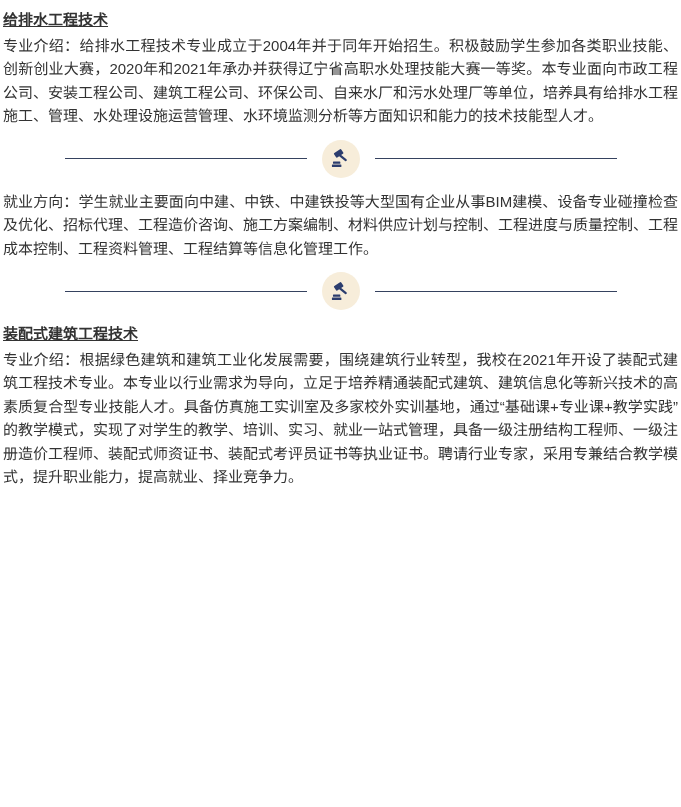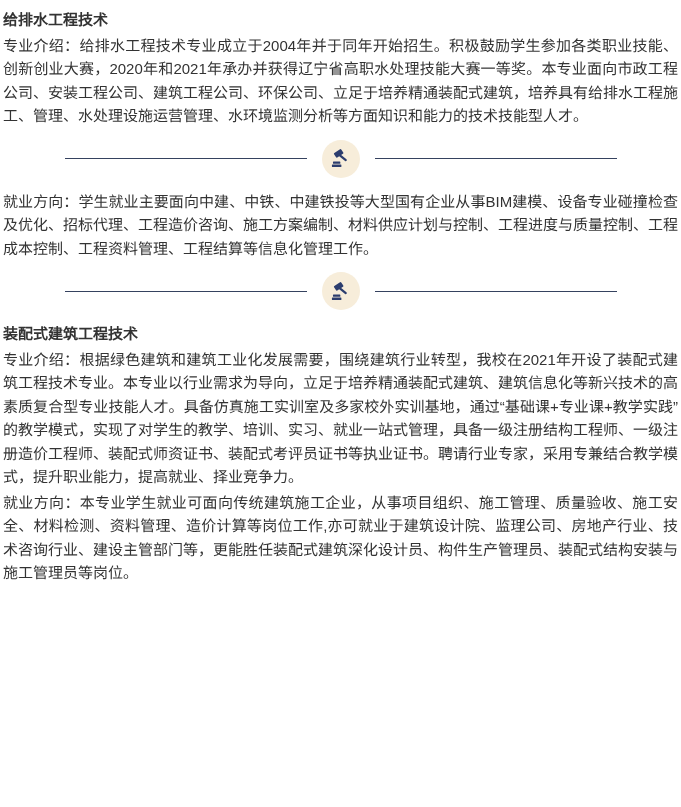--- a/index.html
+++ b/index.html
@@ -12,20 +12,21 @@
     line-height: 23.5px;
     padding: 8px 3px 6px 3px;
     box-sizing: border-box;
   }
   .section-title {
     font-size: 15px;
     line-height: 23.5px;
     font-weight: bold;
     margin: 0;
     color: #333333;
+    text-decoration: underline;
   }
   .para {
     margin: 2px 0 0 0;
     text-align: justify;
     text-justify: inter-ideograph;
   }
   .para .label { font-weight: normal; }
   .divider {
     display: flex;
     align-items: center;
@@ -50,21 +51,21 @@
     flex: 0 0 auto;
   }
 </style>
 </head>
 <body>
 
 <main>
 
   <section>
     <h2 class="section-title">给排水工程技术</h2>
-    <p class="para"><span class="label">专业介绍：</span><span>给排水工程技术专业成立于2004年并于同年开始招生。积极鼓励学生参加各类职业技能、创新创业大赛，2020年和2021年承办并获得辽宁省高职水处理技能大赛一等奖。本专业面向市政工程公司、安装工程公司、建筑工程公司、环保公司、立足于培养精通装配式建筑，培养具有给排水工程施工、管理、水处理设施运营管理、水环境监测分析等方面知识和能力的技术技能型人才。</span></p>
+    <p class="para"><span class="label">专业介绍：</span><span>给排水工程技术专业成立于2004年并于同年开始招生。积极鼓励学生参加各类职业技能、创新创业大赛，2020年和2021年承办并获得辽宁省高职水处理技能大赛一等奖。本专业面向市政工程公司、安装工程公司、建筑工程公司、环保公司、自来水厂和污水处理厂等单位，培养具有给排水工程施工、管理、水处理设施运营管理、水环境监测分析等方面知识和能力的技术技能型人才。</span></p>
   </section>
 
   <div class="divider">
     <span class="divider-line"></span>
     <span class="divider-badge">
       <svg viewBox="0 0 24 24" width="21" height="21" aria-hidden="true">
         <g fill="#2c3d6e">
           <rect x="5.0" y="3.0" width="9.8" height="6.2" rx="1" transform="rotate(-33 9.9 6.1)"></rect>
           <rect x="7.6" y="9.4" width="12.8" height="2.5" rx="1.2" transform="rotate(39 14 10.6)"></rect>
           <rect x="3.4" y="15.4" width="8.4" height="2.6" rx="0.6"></rect>
@@ -90,16 +91,15 @@
           <rect x="2.2" y="18.8" width="10.8" height="2.8" rx="0.6"></rect>
         </g>
       </svg>
     </span>
     <span class="divider-line"></span>
   </div>
 
   <section>
     <h2 class="section-title">装配式建筑工程技术</h2>
     <p class="para"><span class="label">专业介绍：</span><span>根据绿色建筑和建筑工业化发展需要，围绕建筑行业转型，我校在2021年开设了装配式建筑工程技术专业。本专业以行业需求为导向，立足于培养精通装配式建筑、建筑信息化等新兴技术的高素质复合型专业技能人才。具备仿真施工实训室及多家校外实训基地，通过“基础课+专业课+教学实践”的教学模式，实现了对学生的教学、培训、实习、就业一站式管理，具备一级注册结构工程师、一级注册造价工程师、装配式师资证书、装配式考评员证书等执业证书。聘请行业专家，采用专兼结合教学模式，提升职业能力，提高就业、择业竞争力。</span></p>
-    <p class="para"><span class="label">就业方向：</span><span>本专业学生就业可面向传统建筑施工企业，从事项目组织、施工管理、质量验收、施工安全、材料检测、资料管理、造价计算等岗位工作,亦可就业于建筑设计院、监理公司、房地产行业、技术咨询行业、建设主管部门等，更能胜任装配式建筑深化设计员、构件生产管理员、装配式结构安装与施工管理员等岗位。</span></p>
   </section>
 
 </main>
 
 </body></html>

